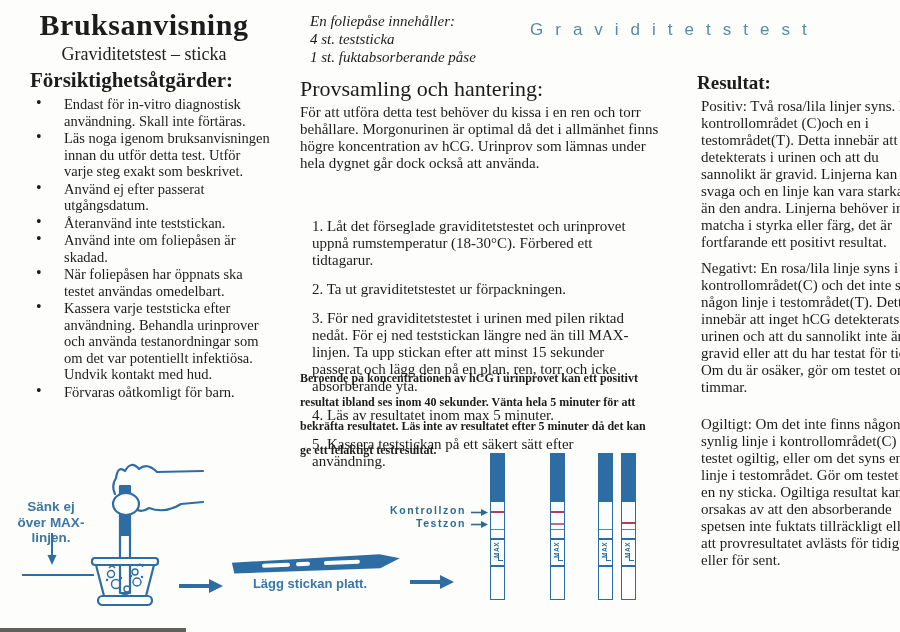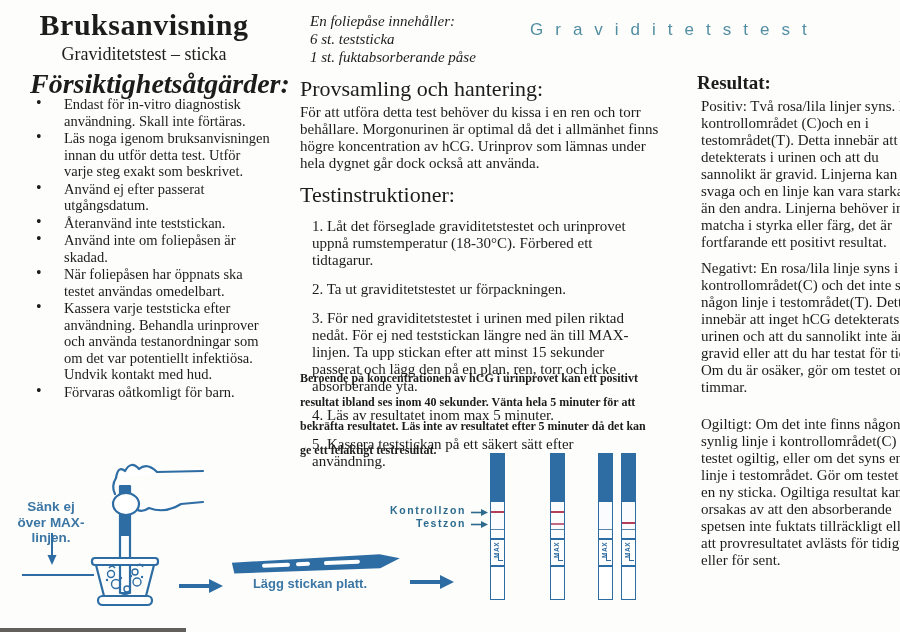--- a/index.html
+++ b/index.html
@@ -6,21 +6,21 @@
   .page{
     position:relative;width:900px;height:632px;background:#fdfdfc;
     font-family:"Liberation Serif",serif;color:#1c1c1c;overflow:hidden;
     margin:0 auto;
     padding-left:8px;
   }
   
   .titleblock{position:absolute;left:28px;top:8px;width:232px;text-align:center;}
   .title{font-size:30px;font-weight:bold;letter-spacing:.5px;margin:0;}
   .subtitle{font-size:18px;margin:2px 0 7px 0;}
-  .precautions-heading{position:absolute;left:30px;top:68px;font-size:28px;font-weight:bold;font-style:italic;}
+  .precautions-heading{position:absolute;left:30px;top:68px;font-size:21px;font-weight:bold;}
   .bullets{position:absolute;left:30px;top:96px;width:242px;list-style:none;margin:0;padding:0;}
   .bullets li{position:relative;padding-left:34px;font-size:14.5px;line-height:16.5px;margin:0 0 1px 0;}
   .bullets li:before{content:"•";position:absolute;left:6px;top:-1px;font-size:16px;}
   
   .pouch-note{position:absolute;left:310px;top:12px;width:260px;font-style:italic;font-size:15px;line-height:18px;}
   .mid-heading{position:absolute;font-size:22px;font-weight:400;}
   .h-sampling{left:300px;top:76px;}
   .h-instructions{left:300px;top:182px;}
   .mid-para{position:absolute;left:300px;width:360px;font-size:15px;line-height:17px;}
   .p-sampling{top:104px;}
@@ -91,26 +91,25 @@
     <li>Använd ej efter passerat utgångsdatum.</li>
     <li>Återanvänd inte teststickan.</li>
     <li>Använd inte om foliepåsen är skadad.</li>
     <li>När foliepåsen har öppnats ska testet användas omedelbart.</li>
     <li>Kassera varje teststicka efter användning. Behandla urinprover och använda testanordningar som om det var potentiellt infektiösa. Undvik kontakt med hud.</li>
     <li>Förvaras oåtkomligt för barn.</li>
   </ul>
 
   <div class="pouch-note">
     <div>En foliepåse innehåller:</div>
-    <div>6 st. teststicka</div>
+    <div>4 st. teststicka</div>
     <div>1 st. fuktabsorberande påse</div>
   </div>
   <div class="mid-heading h-sampling">Provsamling och hantering:</div>
   <div class="mid-para p-sampling">För att utföra detta test behöver du kissa i en ren och torr behållare.  Morgonurinen är optimal då det i allmänhet finns högre koncentration av hCG. Urinprov som lämnas under hela dygnet går dock också att använda.</div>
-  <div class="mid-heading h-instructions">Testinstruktioner:</div>
   <div class="mid-para steps">
     <p>1. Låt det förseglade graviditetstestet och urinprovet uppnå rumstemperatur (18-30°C). Förbered ett tidtagarur.</p>
     <p>2. Ta ut graviditetstestet ur förpackningen.</p>
     <p>3. För ned graviditetstestet i urinen med pilen riktad nedåt. För ej ned teststickan längre ned än till MAX-linjen. Ta upp stickan efter att minst 15 sekunder passerat och lägg den på en plan, ren, torr och icke absorberande yta.</p>
     <p>4. Läs av resultatet inom max 5 minuter.</p>
     <p>5. Kassera teststickan på ett säkert sätt efter användning.</p>
   </div>
   <div class="warning">Beroende på koncentrationen av hCG i urinprovet kan ett positivt resultat ibland ses inom 40 sekunder. Vänta hela 5 minuter för att bekräfta resultatet. Läs inte av resultatet efter 5 minuter då det kan ge ett felaktigt testresultat.</div>
 
   <div class="brand" style="color: rgb(82, 142, 162);">Graviditetstest</div>

